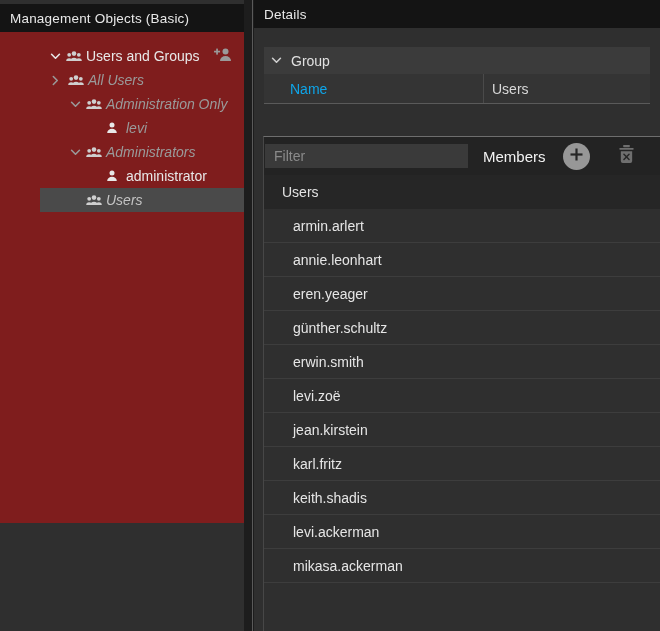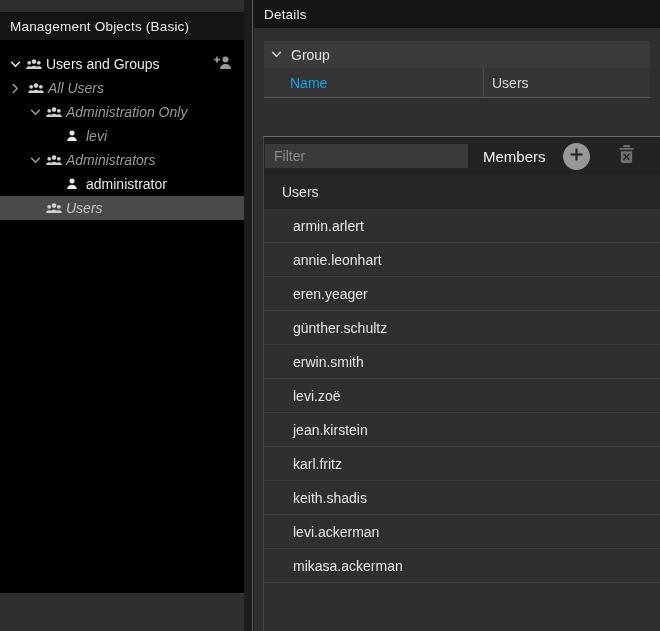--- a/index.html
+++ b/index.html
@@ -4,48 +4,48 @@
 <style>
   * { margin:0; padding:0; box-sizing:border-box; }
   html,body { width:660px; height:631px; overflow:hidden; }
   body {
     font-family:"Liberation Sans", sans-serif;
     background:var(--panel-bg,#2f2f2f);
     position:relative;
     color:#e6e6e6;
   }
   
-  .left-panel { position:absolute; left:0; top:12px; width:244px; height:581px; background:#000000; }
+  .left-panel { position:absolute; left:0; top:4px; width:244px; height:519px; background:#7f1d1d; }
   .gutter { position:absolute; left:244px; top:0; width:10px; height:631px; background:#1d1d1d; }
   .gutter-line { position:absolute; left:8px; top:0; width:1px; height:631px; background:#5a5a5a; }
   .right-panel { position:absolute; left:254px; top:0; width:406px; height:631px; background:var(--panel-bg,#2f2f2f); }
 
   .panel-header {
     height:28px; background:var(--header-bg,#141414);
     display:flex; align-items:center; padding-left:10px;
     font-size:13.5px; color:#e8e8e8; letter-spacing:.2px;
   }
 
   
   .tree { margin-top:12px; }
   .tree-row {
     height:24px; display:flex; align-items:center;
-    font-size:14px; color:#9a9a9a; cursor:default; position:relative;
+    font-size:14px; color:#9a9a9a; cursor:default; position:relative;margin-left:40px;
   }
   .tree-row.bright { color:#e8e8e8; }
   .tree-row.selected { background:var(--selected-bg,#4a4a4a); color:#c3c3c3; }
   .tree-chevron { width:16px; display:inline-flex; align-items:center; justify-content:flex-start; flex:0 0 16px; }
   .tree-icon { width:17px; display:inline-flex; align-items:center; flex:0 0 17px; margin-right:3px; }
   .tree-lbl { white-space:nowrap; }
   .tree-lbl.italic { font-style:italic; }
   .tree-action { position:absolute; right:10px; top:3px; width:22px; height:17px;
     display:flex; align-items:center; justify-content:center; background:transparent; border:none; cursor:pointer; }
 
   
-  .group-section { position:absolute; left:10px; top:41px; width:386px; }
+  .group-section { position:absolute; left:10px; top:47px; width:386px; }
   .group-header {
     height:27px; background:#3b3b3b; display:flex; align-items:center;
     padding-left:7px; font-size:14px; color:#e0e0e0; cursor:pointer;
   }
   .group-header .chev { display:inline-flex; margin-right:9px; color:#cfcfcf; }
   .group-row { height:30px; background:#343434; border-bottom:1px solid #5a5a5a; display:flex; }
   .group-cell-name {
     width:220px; border-right:1px solid #4a4a4a; display:flex; align-items:center;
     padding-left:26px; font-size:14px; color:#0ea5e9;
   }

